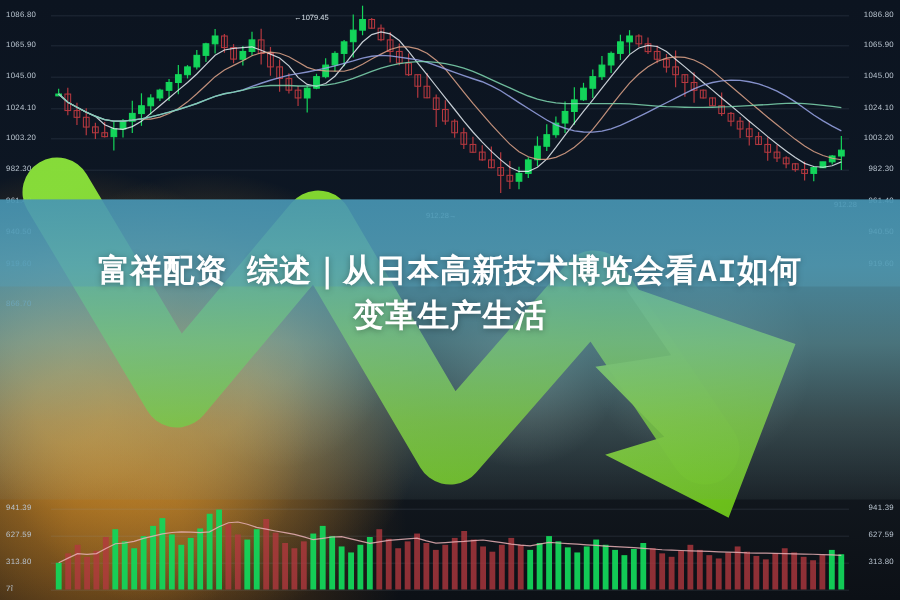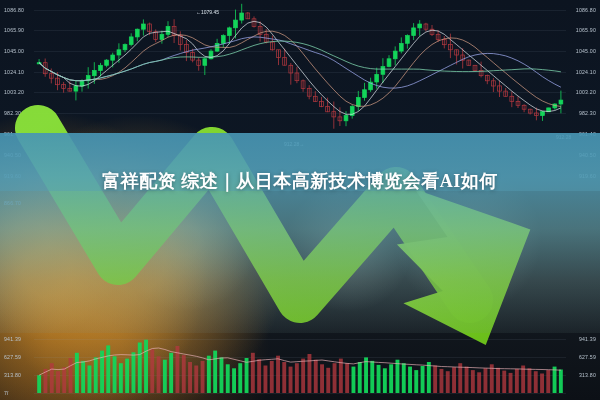--- a/index.html
+++ b/index.html
@@ -47,24 +47,24 @@
       rgba(108,170,178,.62) 48%,
       rgba(120,160,160,.34) 74%,
       rgba(120,150,150,.10) 100%);
   }
   #teal-band2{position:absolute;left:0;top:133px;width:600px;height:58px;
     background:rgba(64,140,174,.42);}
 
   
   #headline{position:absolute;left:0;top:168px;width:600px;
     text-align:center;color:#ffffff;
-    font-size:18px;font-weight:bold;line-height:1.45;
+    font-size:21px;font-weight:bold;line-height:1.45;
     letter-spacing:.5px;
     text-shadow:0 1px 4px rgba(0,0,0,.35);
-    font-family:Liberation Serif, serif;}
+    font-family:Liberation Mono, monospace;}
   #headline .l2{display:block;}
 </style>
 </head>
 <body>
 
 <div id="stage">
 
   <div class="photo-bg"></div>
 
   <div class="pane" id="price-pane">
@@ -396,15 +396,16 @@
     </defs>
     <path d="M 38 128 L 118 262 L 212 150 L 300 300 L 396 190 L 470 300" fill="none" stroke="url(#ag)" stroke-width="46" stroke-linecap="round" stroke-linejoin="round" opacity="0.96"></path>
     <path d="M 512 330 L 420 322 L 452 296 L 392 270 L 436 244 L 388 212 L 510 206 Z" transform="rotate(22 460 270)" fill="url(#ag)" opacity="0.97"></path>
   </svg>
 
   <div id="teal-band2"></div>
   <div id="teal-band"></div>
 
   <div id="headline">
     <span class="l1">富祥配资 综述｜从日本高新技术博览会看AI如何</span>
+    <span class="l2">变革生产生活</span>
   </div>
 
 </div>
 
 </body></html>

